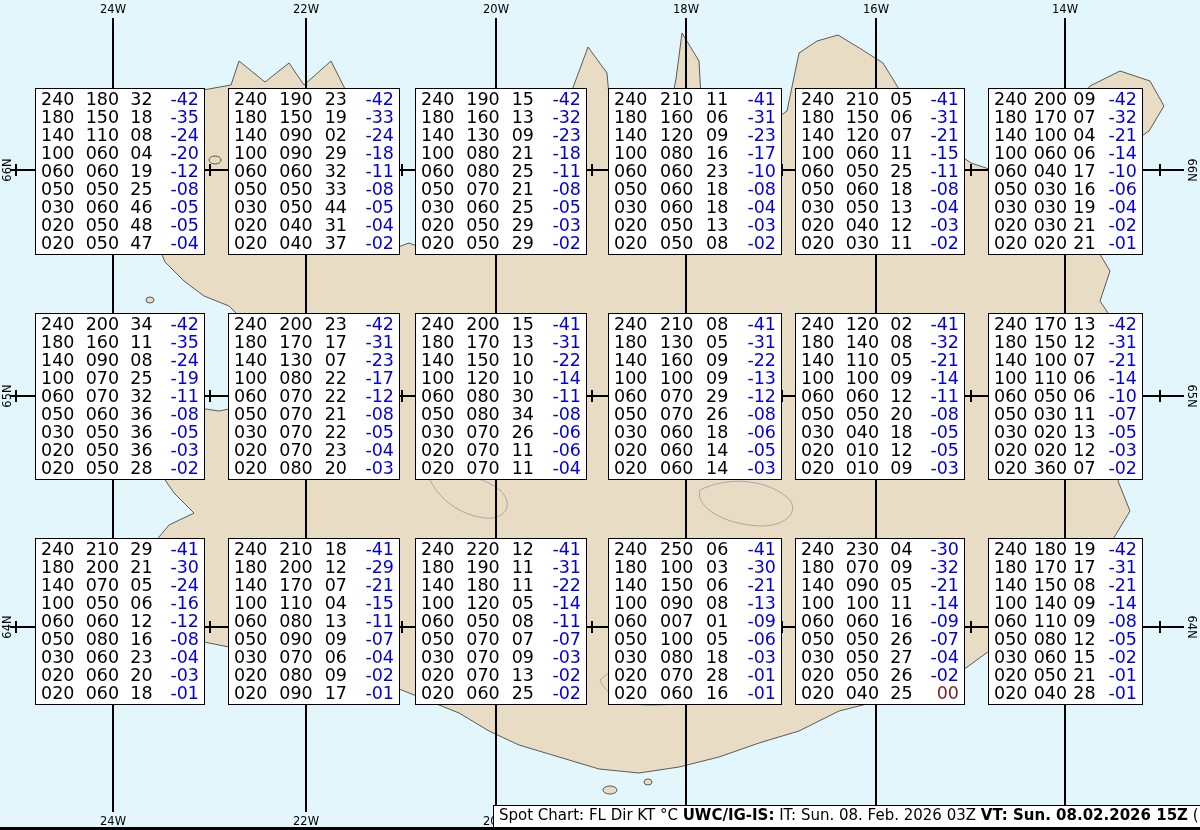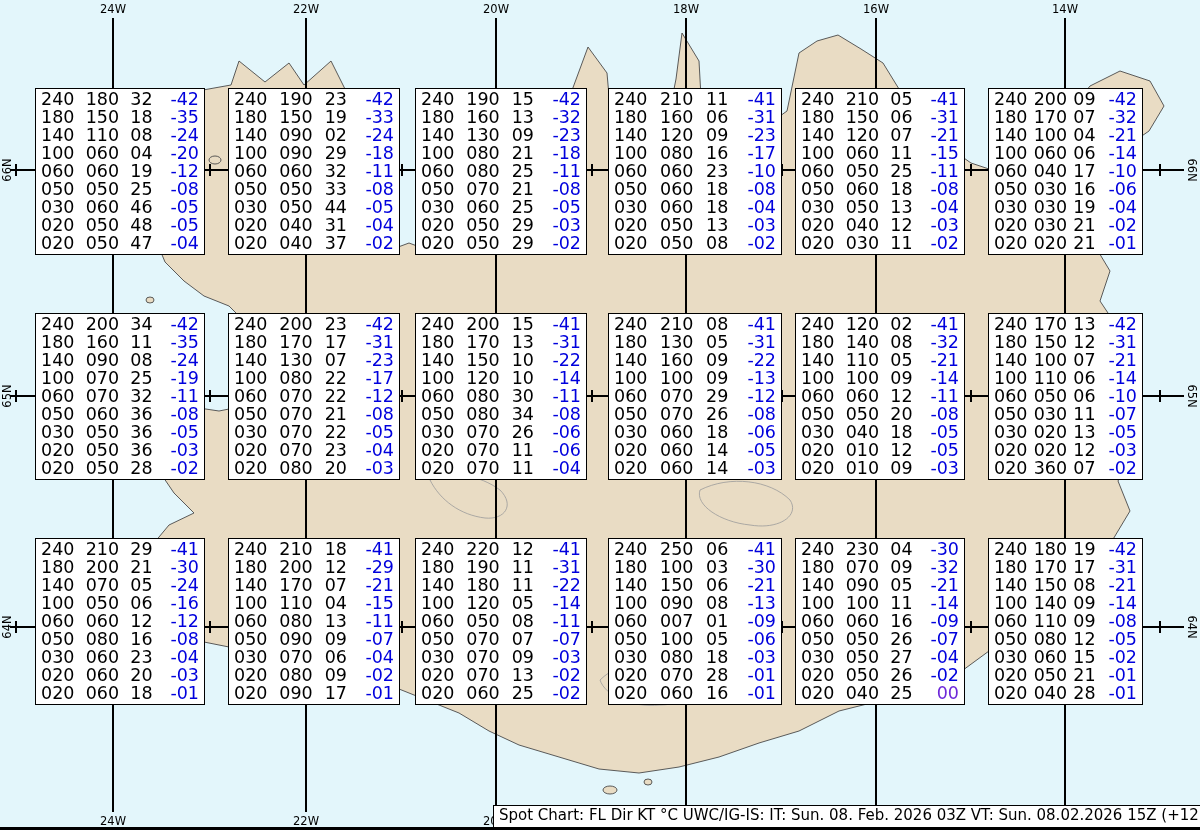--- a/index.html
+++ b/index.html
@@ -15,25 +15,25 @@
   .cross{position:absolute;width:12px;height:12px;z-index:1;}
   .cross::before{content:"";position:absolute;left:0;top:5px;width:12px;height:2px;background:#000;}
   .cross::after{content:"";position:absolute;left:5px;top:0;width:2px;height:12px;background:#000;}
   .spot-box{position:absolute;background:#ffffff;border:1.6px solid #000;box-sizing:border-box;
     padding:1px 5px 0 5px;z-index:3;}
   .spot-line{display:flex;justify-content:space-between;font-size:17.5px;line-height:18.05px;color:#000;}
   .c-fl{width:36px;}
   .c-dir{width:36px;}
   .c-kt{width:26px;}
   .c-tmp{width:34px;text-align:right;color:var(--temp,#0000dd);}
-  .c-tmp.tmp-zero{color:#6d28d9;}
+  .c-tmp.tmp-zero{color:#7f1d1d;}
   #footer{position:absolute;left:493px;right:0;top:805px;height:22px;background:#fff;
     border-top:1.6px solid #000;border-left:1.6px solid #000;box-sizing:border-box;
     z-index:5;font-size:15px;line-height:19px;padding-left:5px;white-space:pre;color:#000;}
-  #footer .fbold{font-weight:normal;}
+  #footer .fbold{font-weight:bold;}
   #bottom-bar{position:absolute;left:0;right:0;bottom:0;height:3px;background:#000;z-index:6;}
 </style>
 </head>
 <body>
 
 <div id="stage" style="background: rgb(227, 246, 251);">
   <svg id="land-svg" width="1200" height="830" viewBox="0 0 1200 830">
     <g stroke="#4a4a4a" stroke-width="0.9" fill="var(--land,#e9dcc4)">
       <path d="M165,262 L151,228 L160,190 L147,174 L171,152 L166,122 L194,114 L203,90 L231,85 L239,61 L265,82 L289,63 L304,85 L331,61 L347,93 L323,117 L351,133 L337,159 L359,173 L345,199 L367,211 L355,239 L382,253 L409,243 L436,253 L463,233 L492,249 L521,239 L539,206 L555,163 L551,119 L571,93 L588,47 L607,73 L611,119 L628,99 L648,127 L643,169 L662,149 L676,79 L682,33 L699,61 L701,97 L715,131 L735,119 L759,131 L787,111 L799,53 L817,41 L838,35 L861,49 L883,63 L899,89 L891,123 L911,109 L933,123 L951,149 L971,163 L995,171 L1013,161 L1040,150 L1062,120 L1090,86 L1120,71 L1150,81 L1164,106 L1149,131 L1120,151 L1092,162 L1080,191 L1072,221 L1092,241 L1110,271 L1100,301 L1120,331 L1108,361 L1128,391 L1116,421 L1132,451 L1118,481 L1130,511 L1112,541 L1120,571 L1098,601 L1104,631 L1079,651 L1049,641 L1019,661 L989,651 L959,673 L919,681 L879,701 L839,711 L799,731 L759,743 L719,757 L679,767 L639,773 L599,769 L559,757 L519,745 L489,731 L459,713 L429,701 L399,689 L369,673 L339,661 L309,651 L279,641 L239,649 L199,641 L159,631 L119,641 L79,629 L54,611 L89,597 L129,601 L169,591 L199,577 L179,557 L149,549 L169,525 L194,513 L174,493 L159,471 L174,451 L149,436 L119,429 L94,419 L109,403 L139,399 L179,405 L219,411 L259,403 L299,409 L329,396 L309,379 L279,371 L249,361 L229,341 L249,326 L229,306 L204,296 L184,281 Z"></path>
       <ellipse cx="215" cy="160" rx="6" ry="4"></ellipse>

